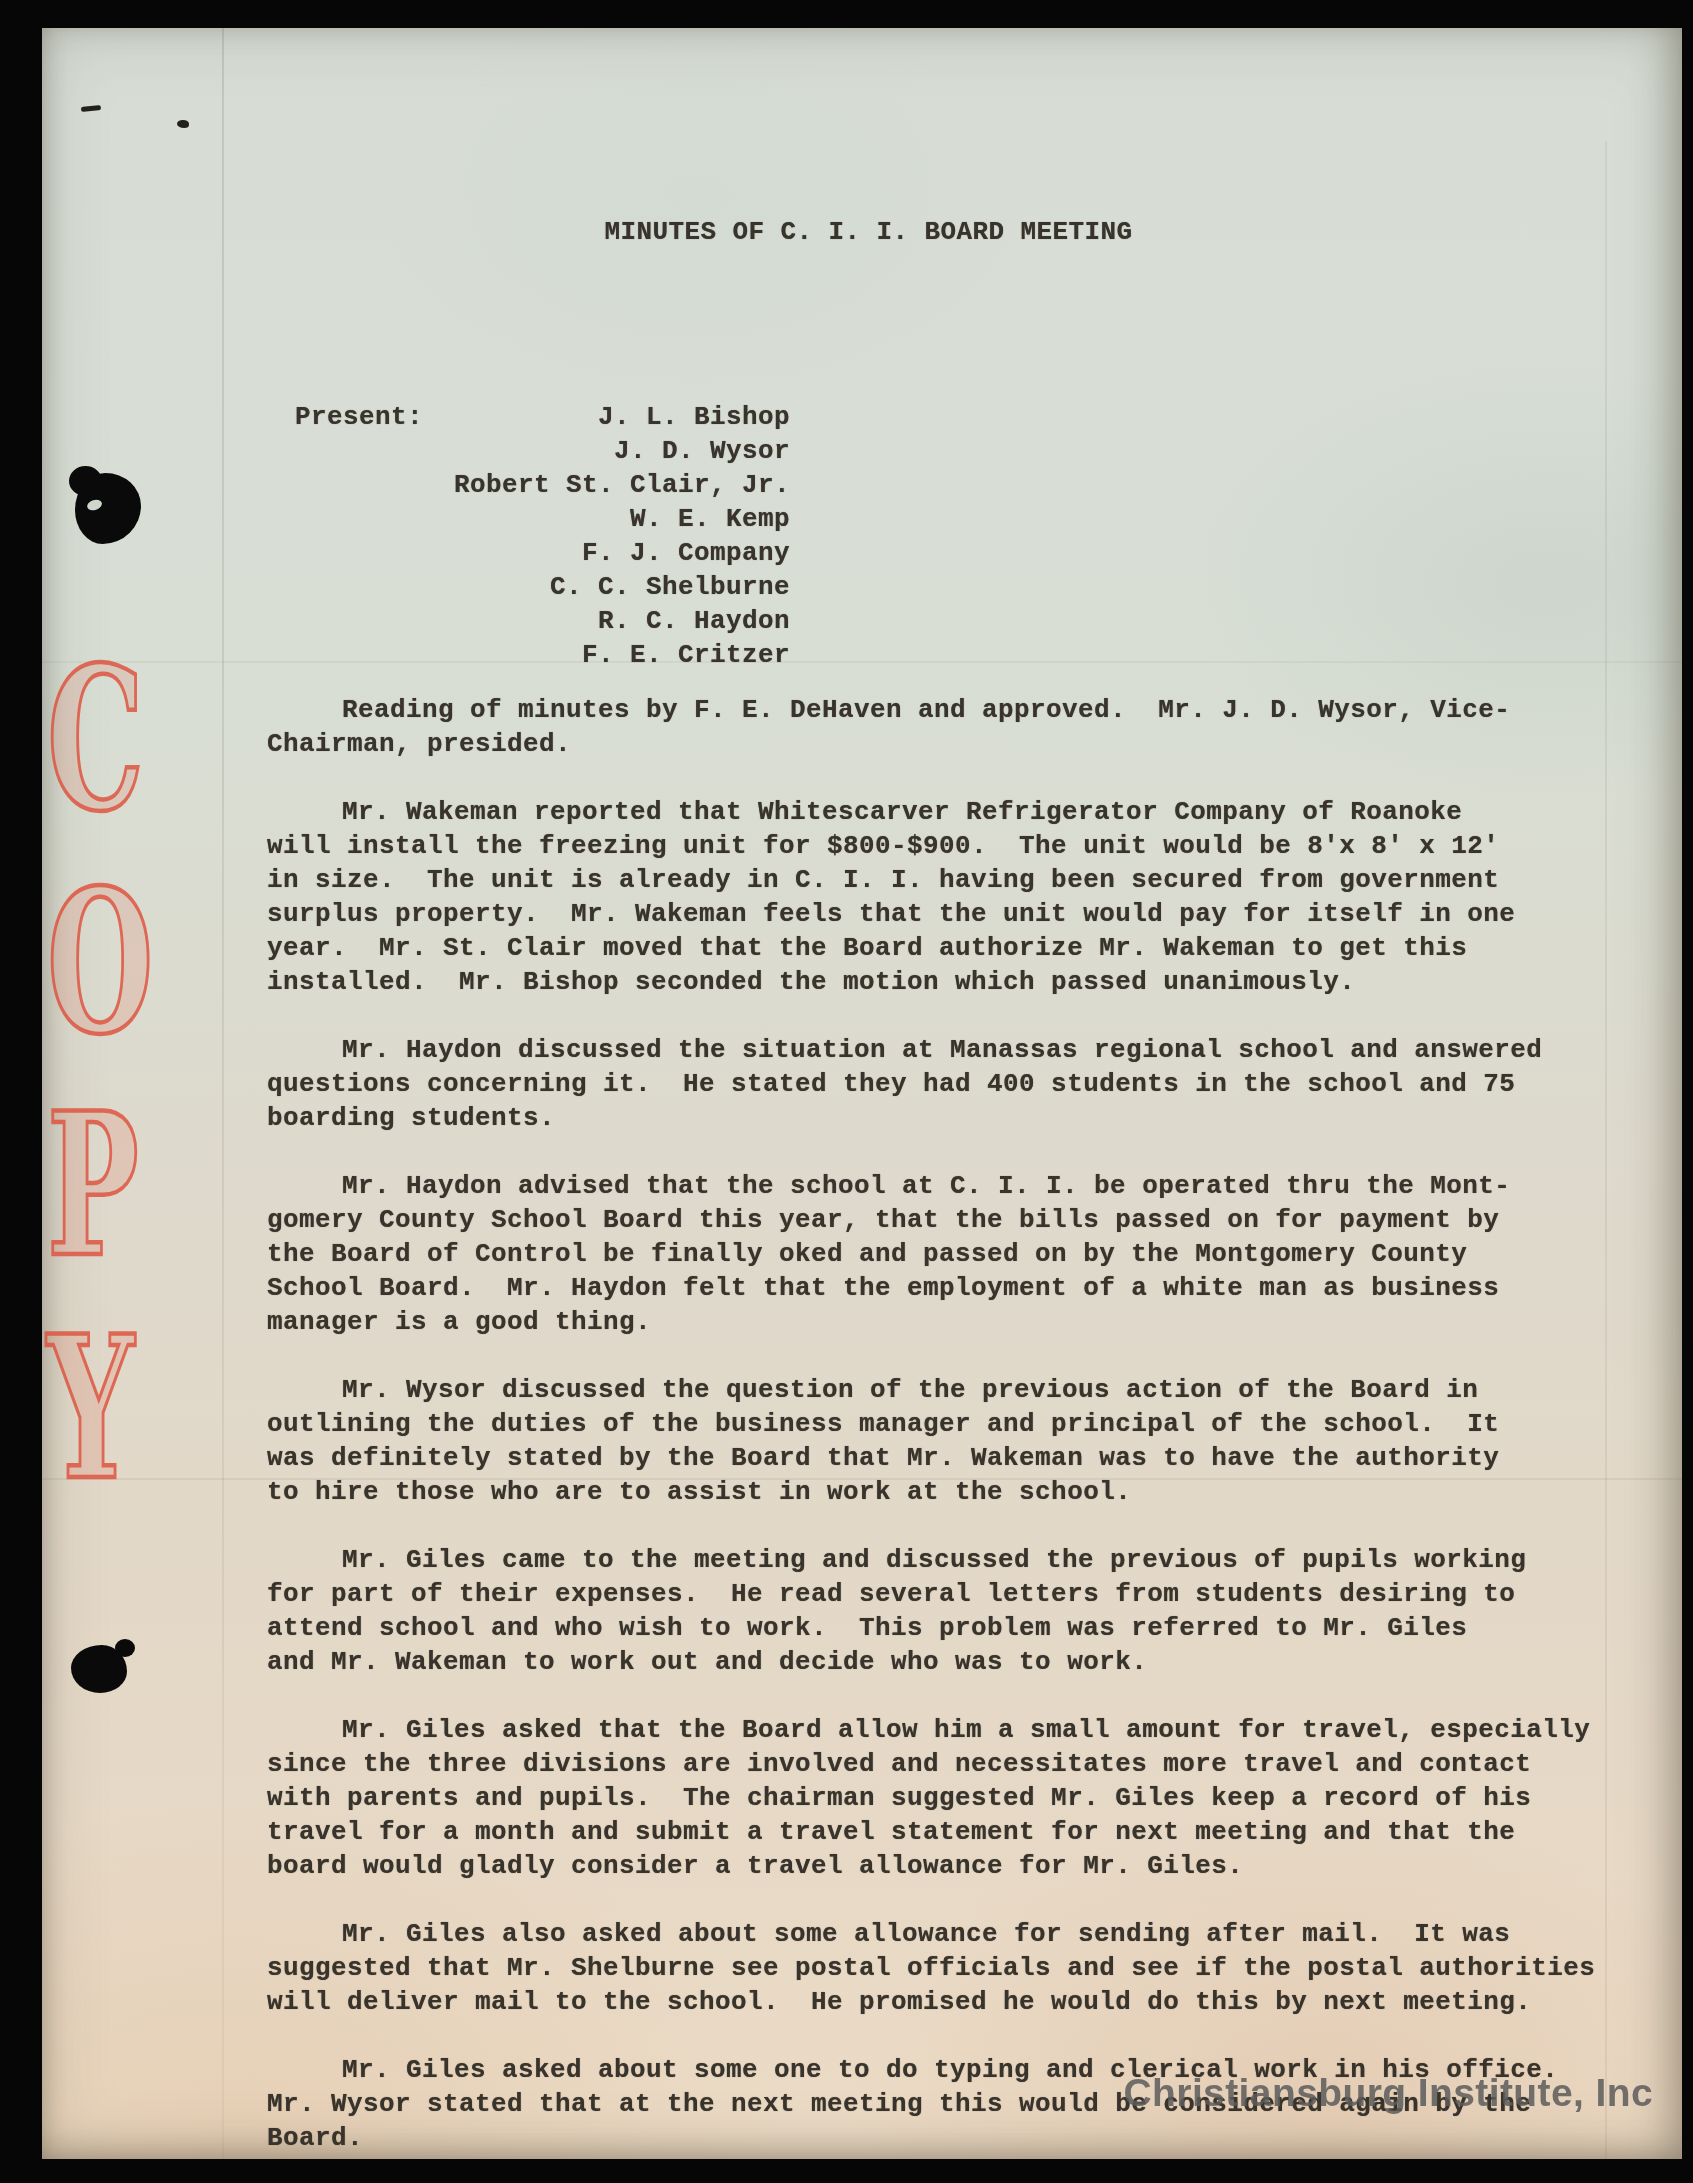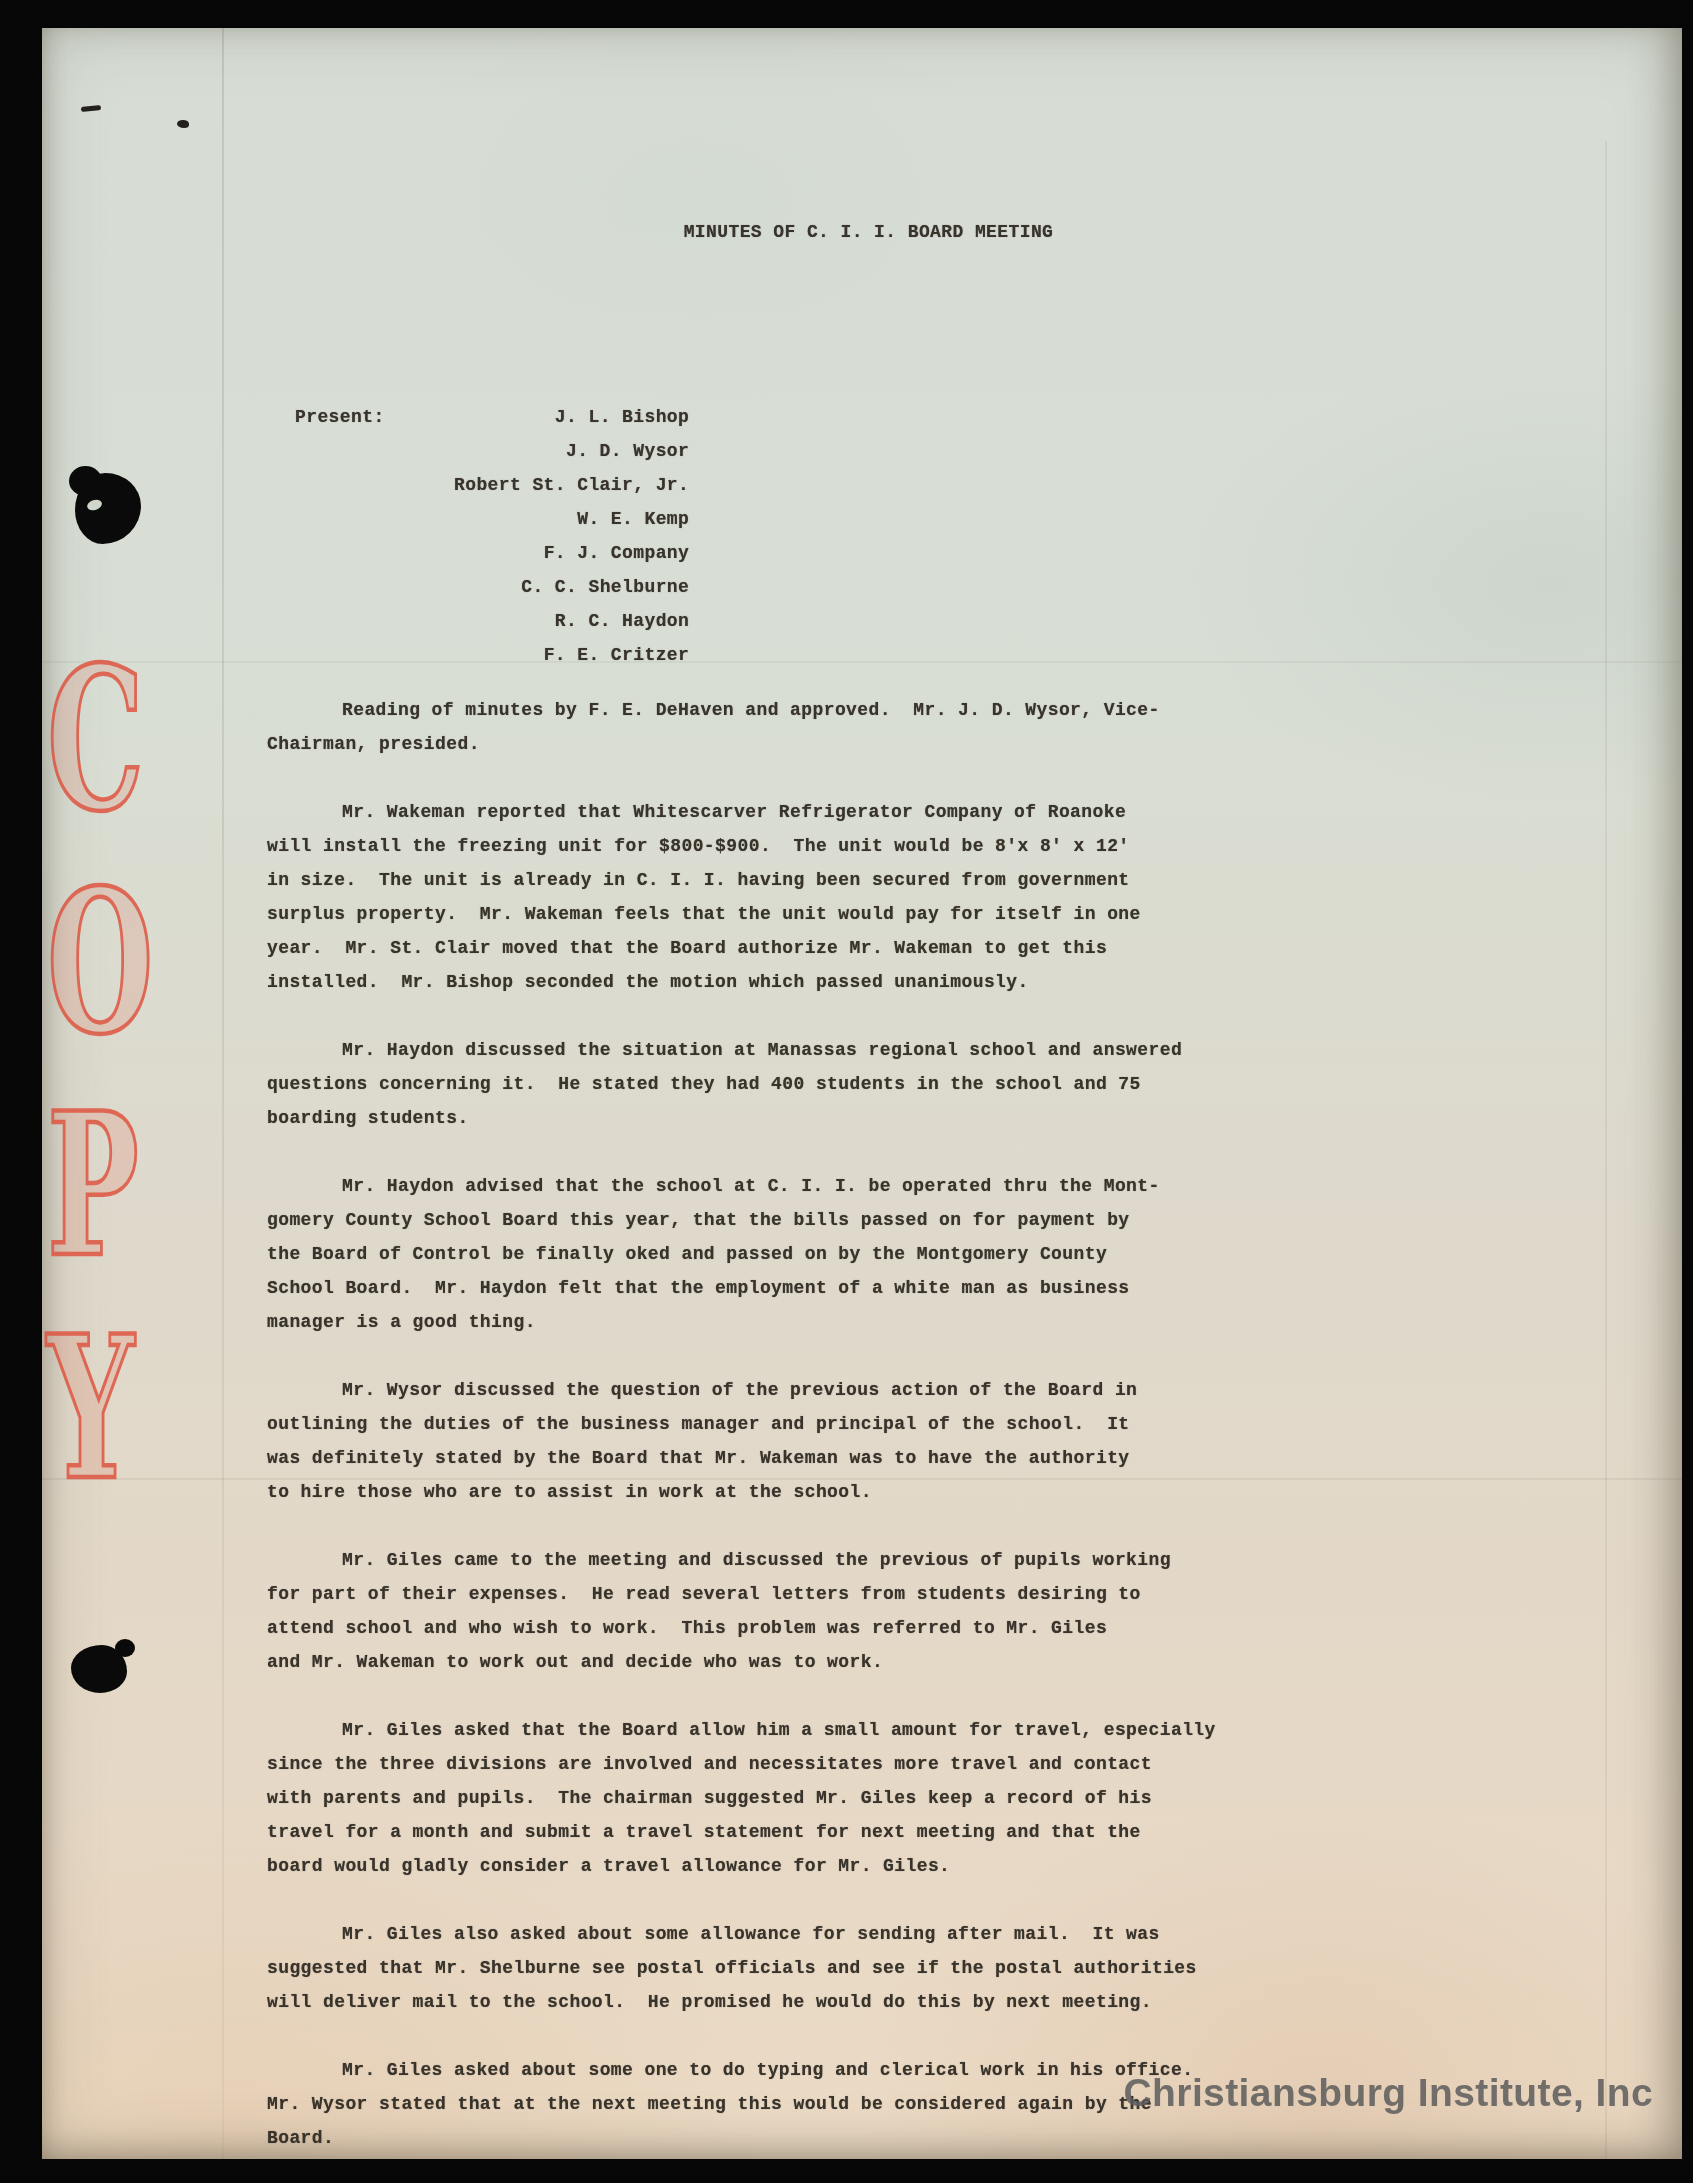--- a/index.html
+++ b/index.html
@@ -97,21 +97,21 @@
   }
 
   
   .content {
     position: relative;
     box-sizing: border-box;
     padding: 119px 62px 0 225px;
     width: 100%;
     height: 100%;
     color: #38332b;
-    font-size: 18px;
+    font-size: 26px;
     line-height: 34px;
     font-weight: 700;
     letter-spacing: 0.4px;
     text-shadow: 0 0 1px rgba(52,47,39,0.6);
   }
   .title-block {
     position: relative;
     left: -75px;
     text-align: center;
     white-space: pre-wrap;

